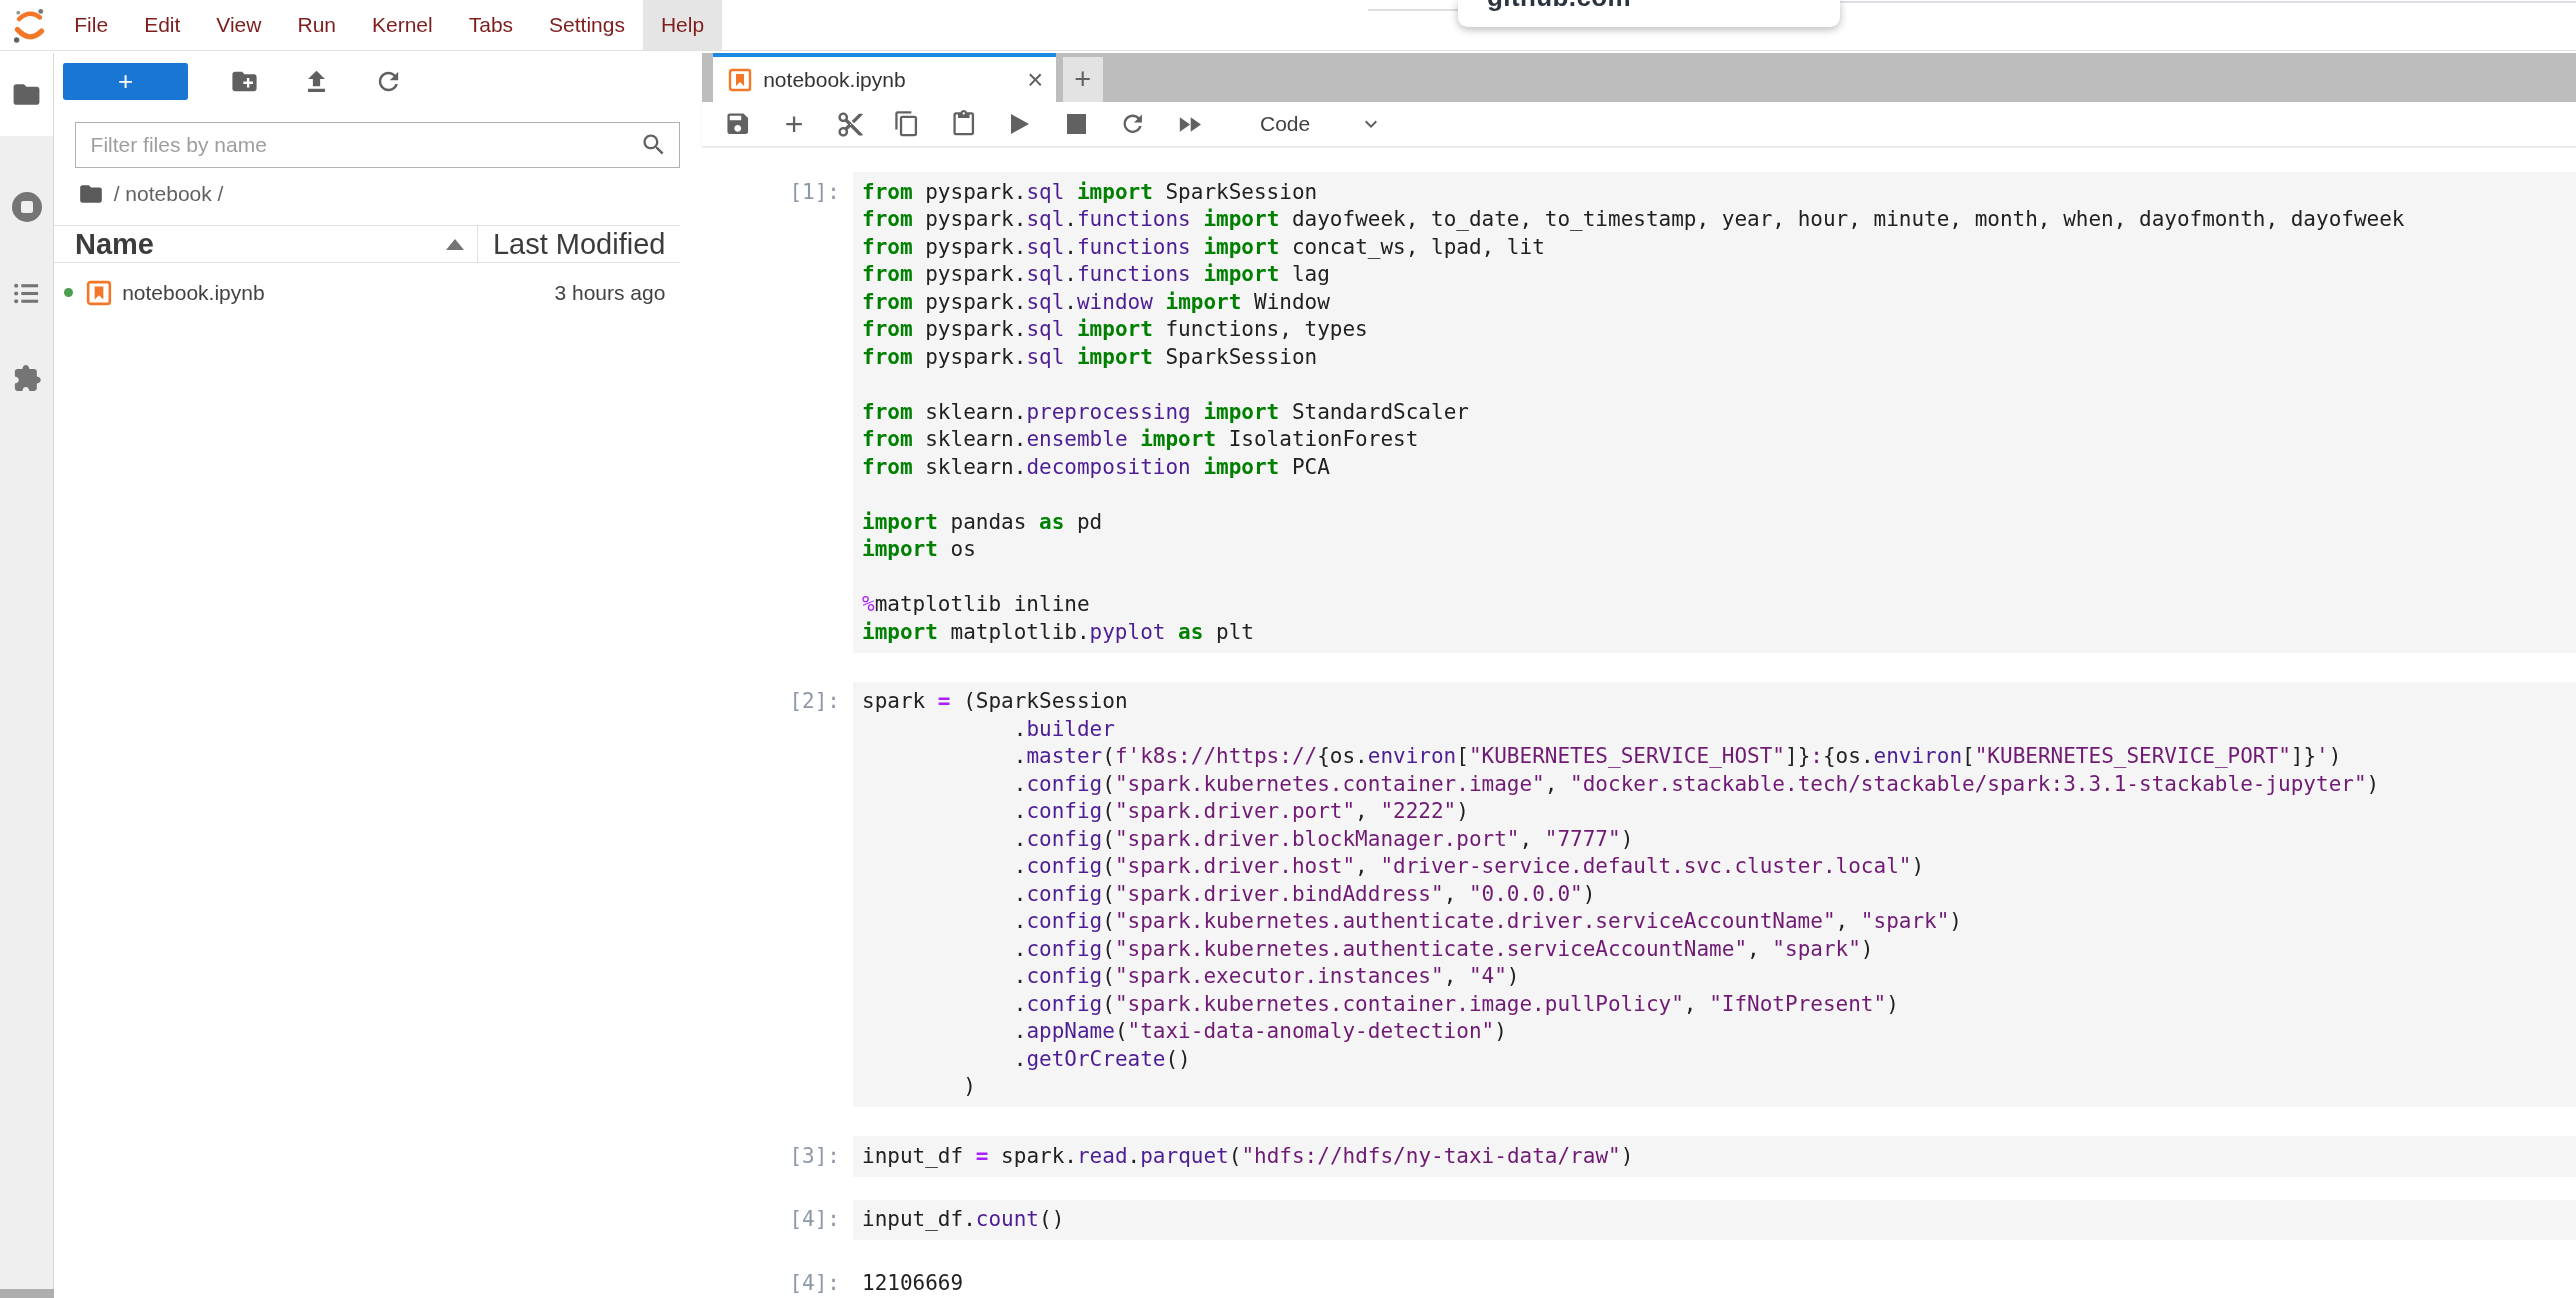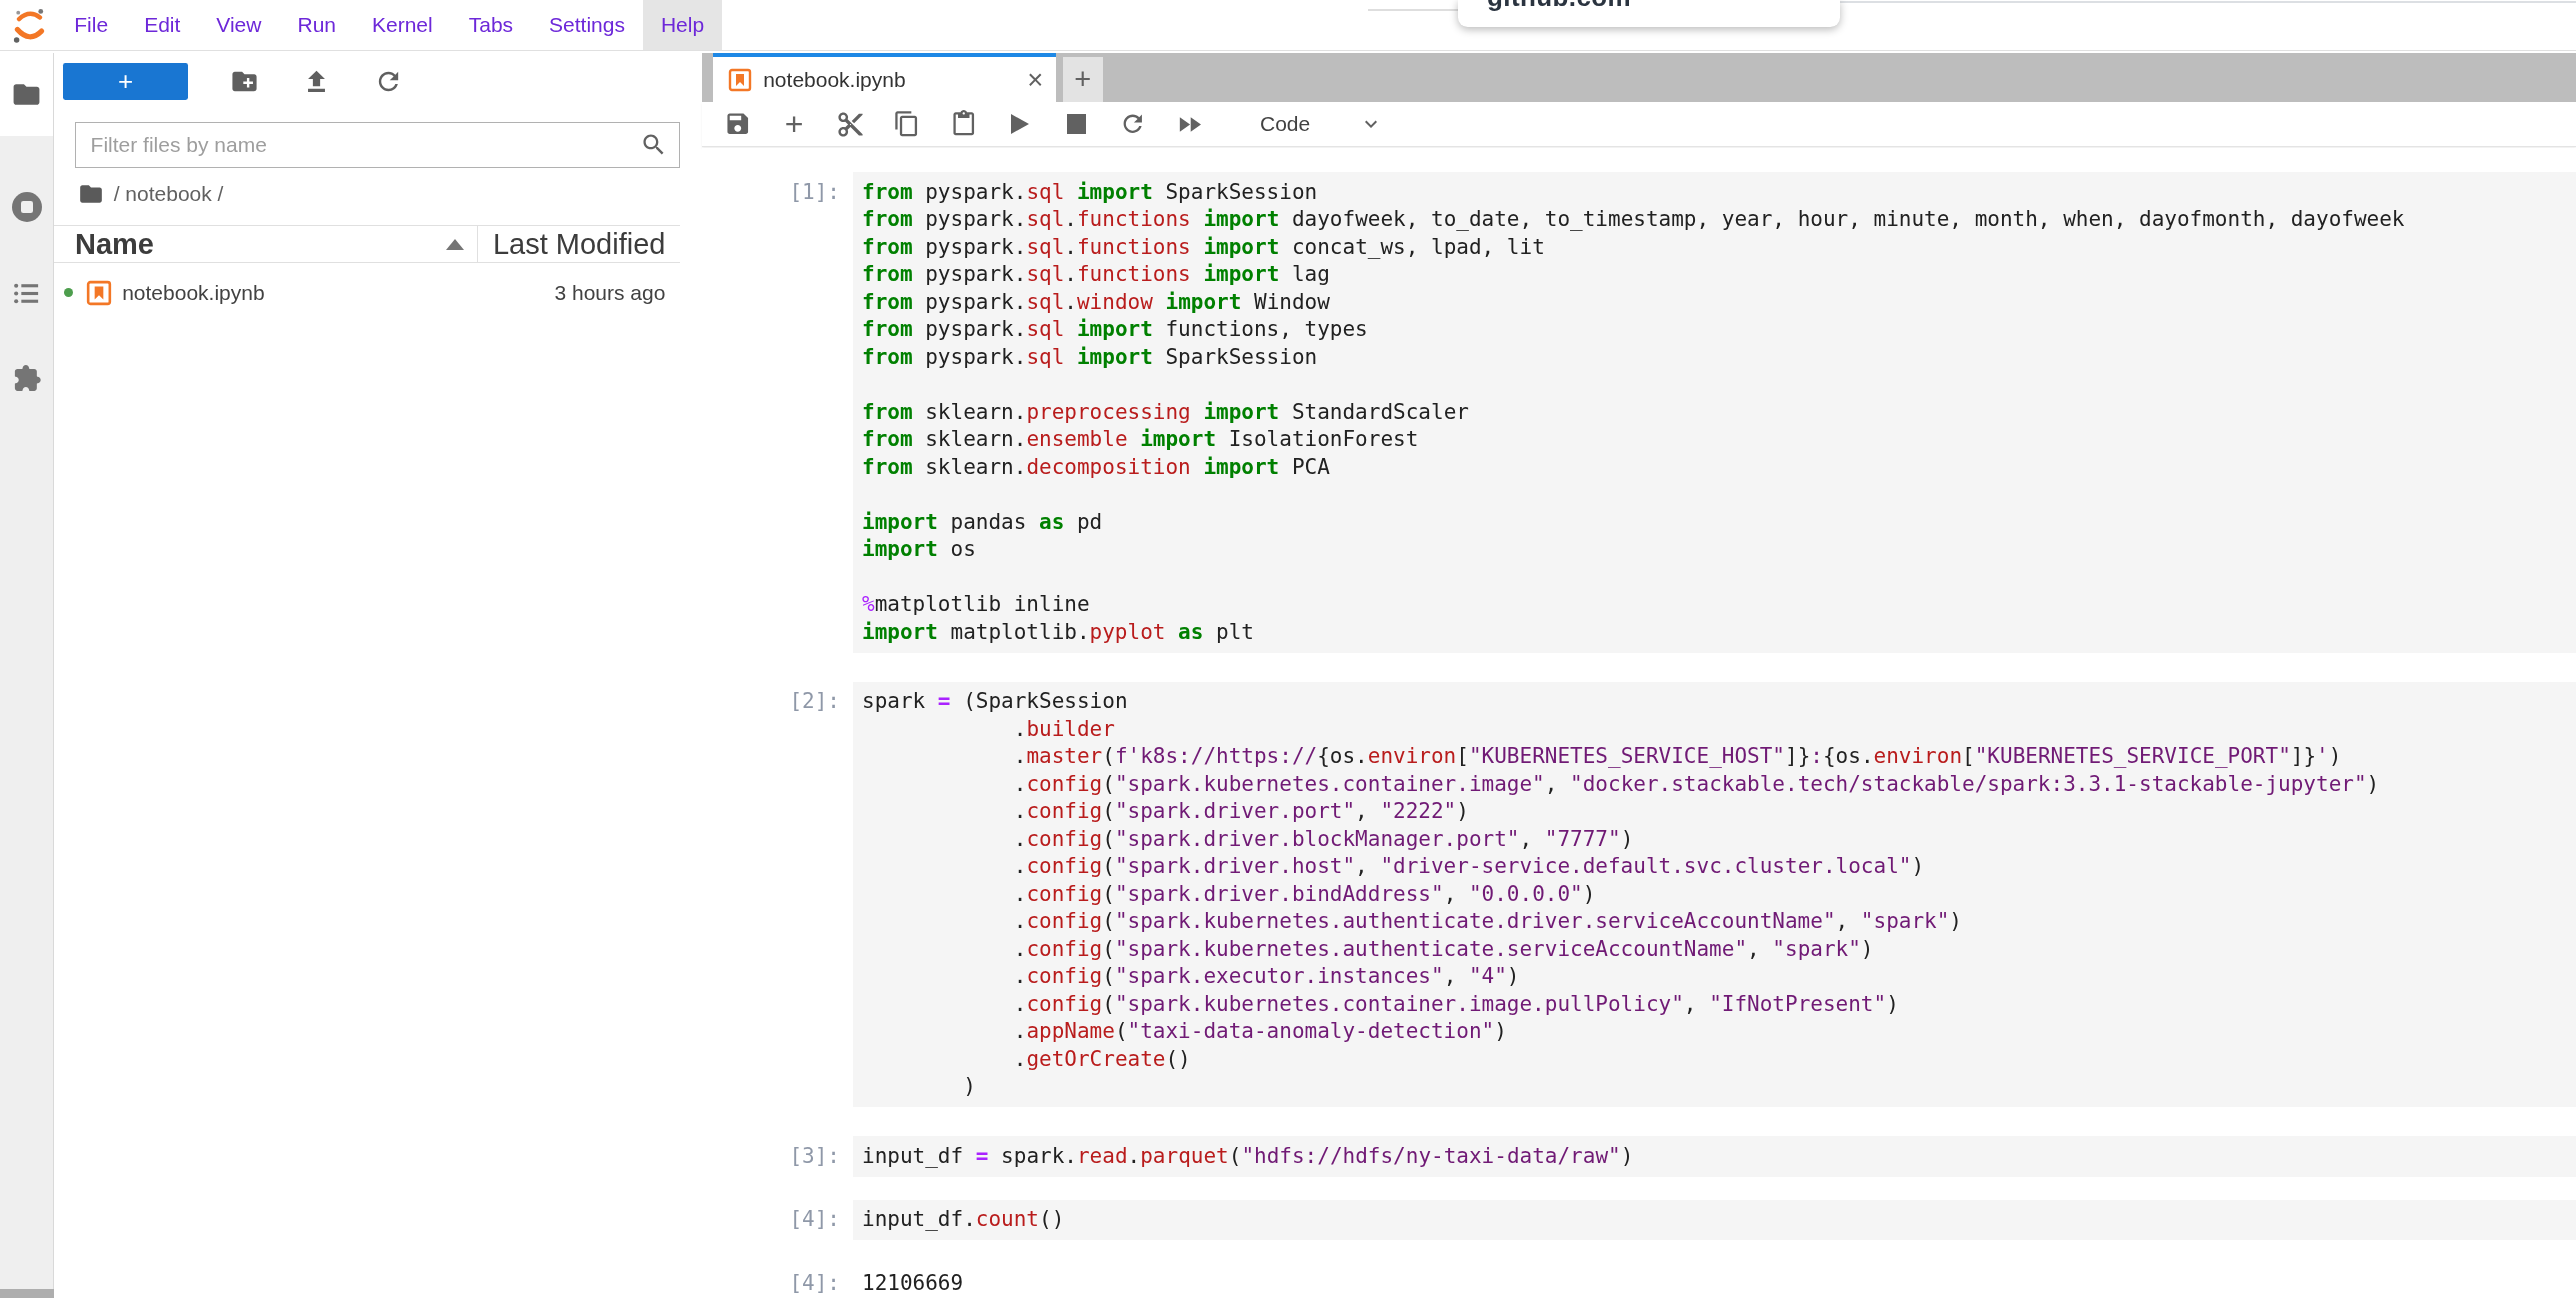--- a/index.html
+++ b/index.html
@@ -5,21 +5,21 @@
   * { box-sizing: border-box; }
   html,body { margin:0; padding:0; }
   body {
     width:2576px; height:1299px; position:relative; overflow:hidden;
     background:#ffffff; font-family:"Liberation Sans", sans-serif; color:#3c3c3c;
   }
   
   #menubar { position:absolute; top:0; left:0; width:2576px; height:51px;
     background:#fff; border-bottom:1.6px solid #e0e0e0; display:flex; align-items:stretch; z-index:5; }
   #logo { width:37px; height:37px; margin:6.5px 8px 0 11.3px; flex:0 0 auto; }
-  .menu-item { display:flex; align-items:center; padding:0 18px; font-size:21px; color:#6d28d9; cursor:default; }
+  .menu-item { display:flex; align-items:center; padding:0 18px; font-size:21px; color:#7f1d1d; cursor:default; }
   .menu-item.hl { background:#e5e5e5; }
   
   #tr-hairline { position:absolute; top:0.8px; left:1838px; right:0; height:2.4px; background:#dcdfe3; z-index:6; }
   #tr-hairline2 { position:absolute; top:9px; left:1368px; width:91px; height:1.6px; background:#dedede; z-index:6; }
   #browser-popup { position:absolute; top:0; left:1458px; width:382px; height:27px;
     background:#fff; border-radius:0 0 9.7px 9.7px; box-shadow:0 2.4px 8px rgba(0,0,0,.28);
     overflow:hidden; z-index:10; }
   #browser-popup .popup-text { position:absolute; top:-18px; left:29px; font-size:26px; font-weight:600; color:#2b3440; letter-spacing:0.4px; }
   
   #activity { position:absolute; top:53px; left:0; width:54px; bottom:0; background:#efefef; border-right:0.8px solid #d9d9d9; }
@@ -72,21 +72,21 @@
   #content { position:absolute; top:95px; left:0; right:0; bottom:0; background:#fff; overflow:hidden; padding-top:24px; }
   .cell { display:flex; align-items:flex-start; }
   .cell.m36 { margin-bottom:29px; }
   .cell.m28 { margin-bottom:23px; }
   .prompt { flex:0 0 151px; text-align:right; padding-right:13px; padding-top:6.5px;
     font-family:"DejaVu Sans Mono", monospace; font-size:21px; line-height:27.5px; color:#8f98a8; }
   .input { flex:1; background:#f5f5f5; padding:6.5px 0 6.5px 9px; min-height:40px; }
   .outarea { flex:1; background:#fff; padding:6.5px 0 6.5px 9px; }
   .line { height:27.5px; line-height:27.5px; font-family:"DejaVu Sans Mono", monospace; font-size:21px; white-space:pre; color:#212121; }
   .tok-k { color:#008000; font-weight:bold; }
-  .tok-p { color:#b91c1c; }
+  .tok-p { color:#4c1d95; }
   .tok-s { color:#701a75; }
   .tok-o { color:#aa22ff; font-weight:bold; }
   .tok-m { color:#aa22ff; }
   .tok-t { color:#212121; }
   svg { display:block; }
 </style>
 </head>
 <body>
 
 <div id="menubar">

